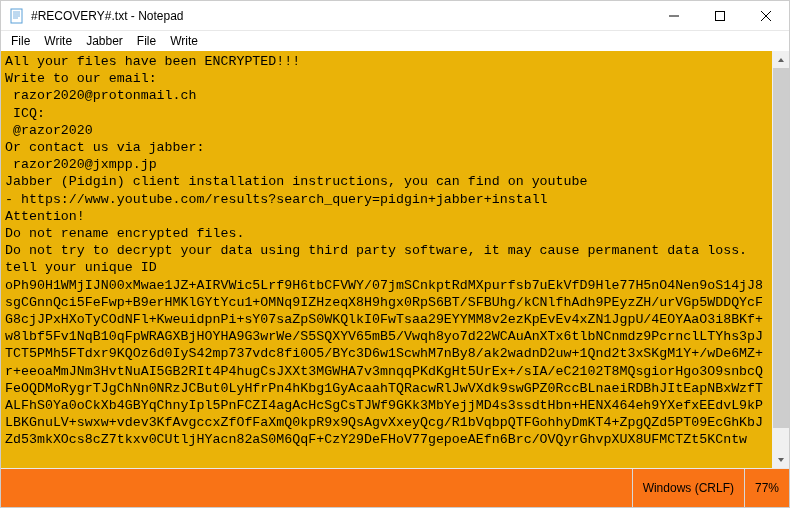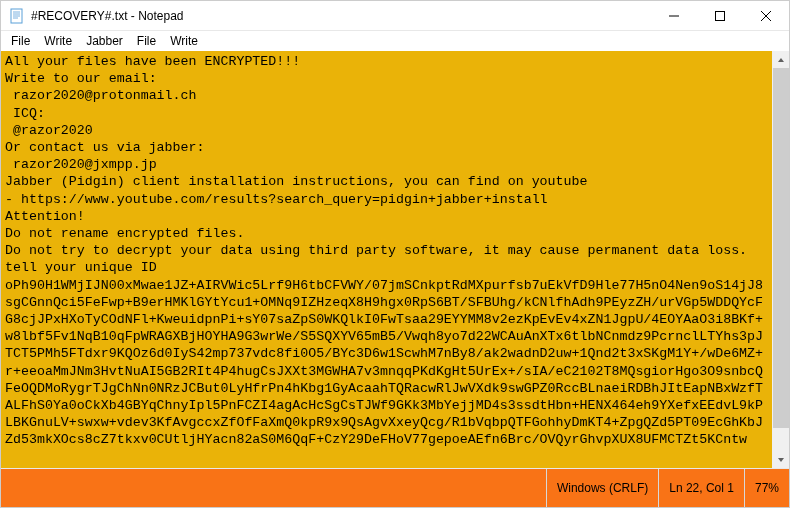--- a/index.html
+++ b/index.html
@@ -221,18 +221,17 @@
         <svg width="8" height="8">
             <polygon points="1,2 7,2 4,6" fill="#606060"></polygon>
           </svg>
       </div>
     </div>
   </div>
 
   <div class="statusbar">
     <div class="status-spacer"></div>
     <div class="status-cell">Windows (CRLF)</div>
-    <div class="status-cell">Ln 22, Col 1</div>
     <div class="status-cell">77%</div>
   </div>
 
 
 </div>
 
 </body></html>

